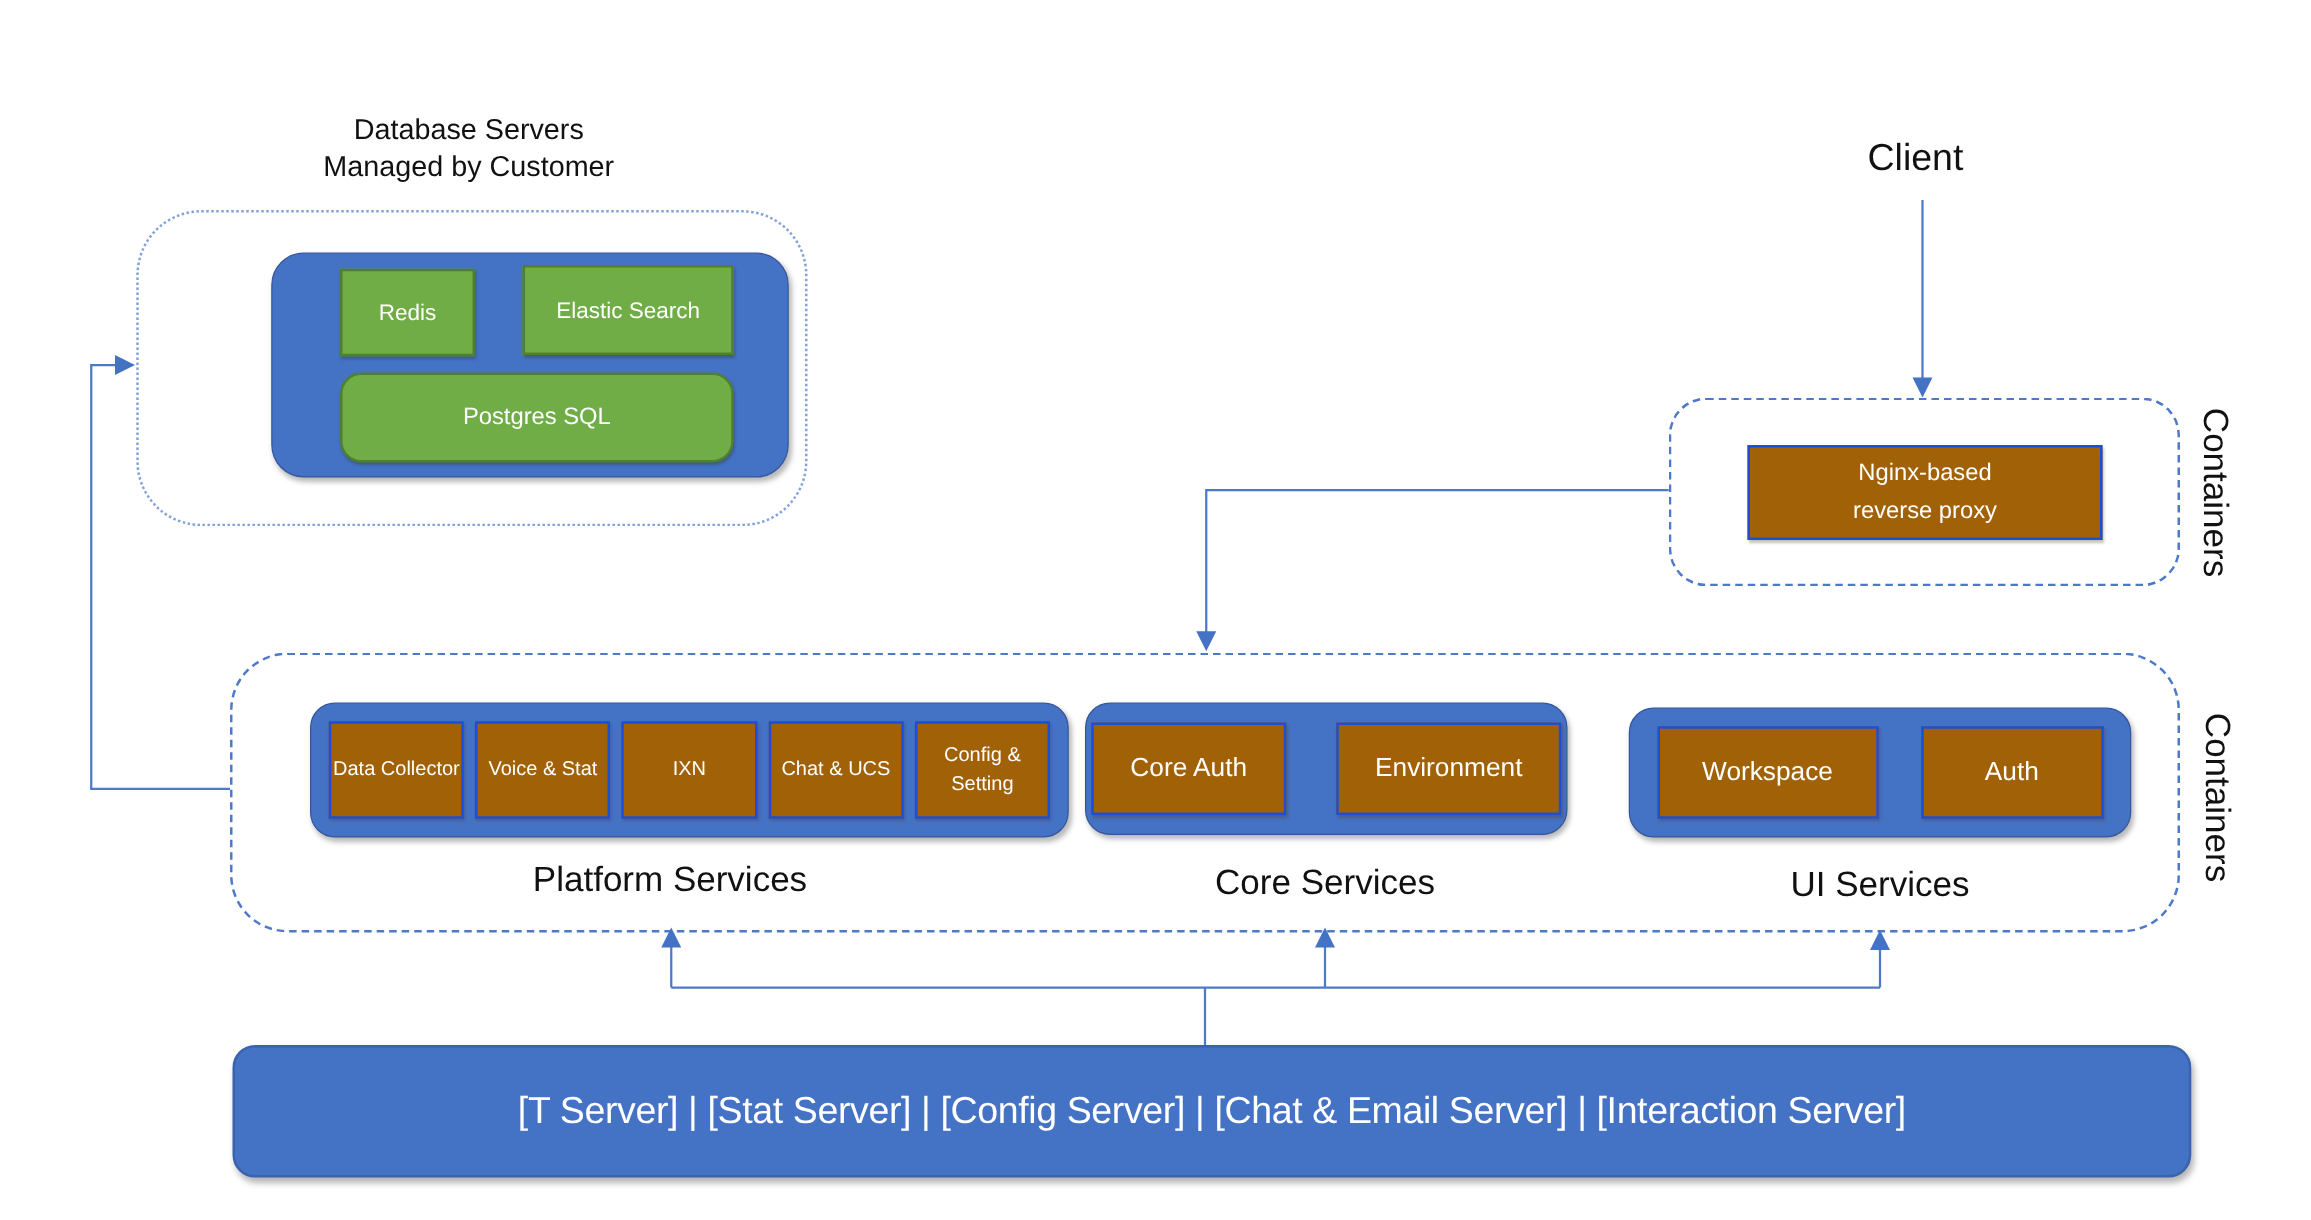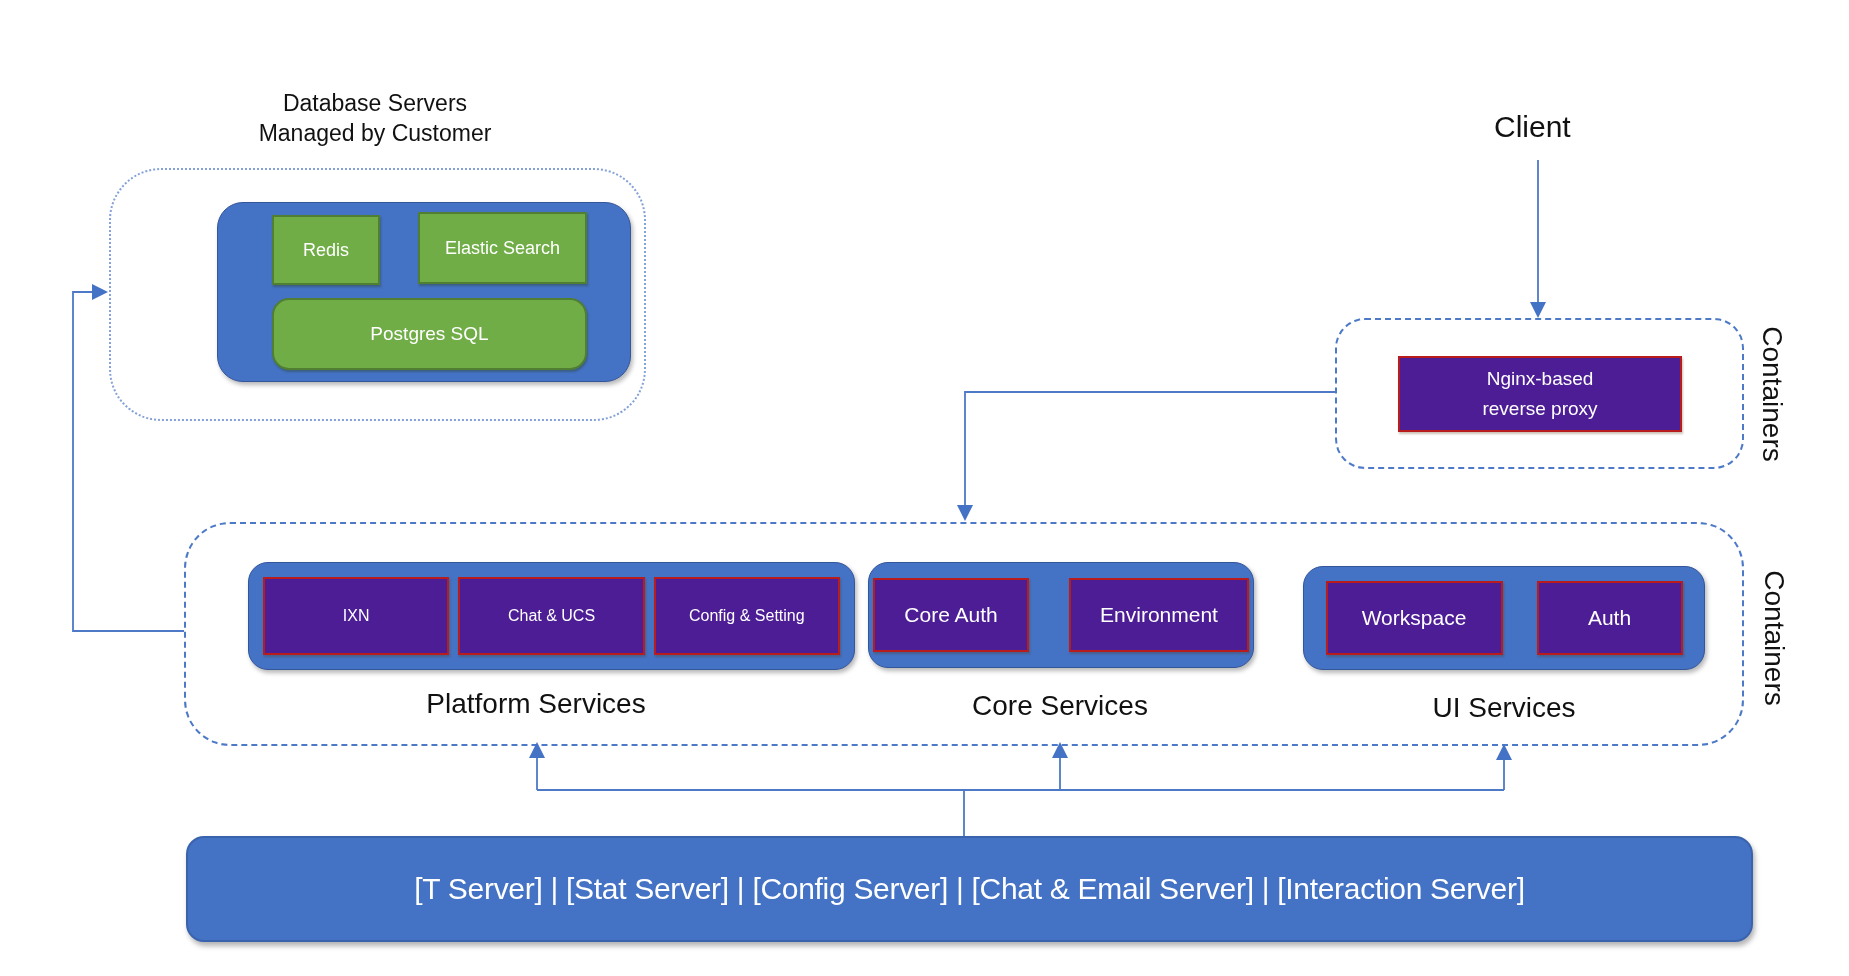--- a/index.html
+++ b/index.html
@@ -20,21 +20,21 @@
   .blue-box{
     background:#4472c4;border:1.5px solid #34569b;border-radius:20px;
     box-shadow:2px 3px 4px rgba(70,70,70,.38);z-index:2;
   }
   .green-chip{
     position:absolute;background:#70ad47;border:2px solid #507e32;
     display:flex;align-items:center;justify-content:center;
     color:#fff;font-size:18px;box-shadow:1px 2px 2px rgba(40,60,20,.35);
   }
   .orange-chip{
-    background:#4c1d95;border:2px solid #b91c1c;
+    background:#a16207;border:2px solid #1d4ed8;
     display:flex;align-items:center;justify-content:center;text-align:center;
     color:#fff;box-shadow:1px 2px 2px rgba(90,50,10,.3);
   }
   .svc-box{display:flex;align-items:center;z-index:2;position:absolute;}
   .platform-chips{gap:9px;padding:0 14px;}
   .platform-chips .orange-chip{flex:1;height:74px;font-size:16px;line-height:1.45;}
   .big-chip{font-size:21px;}
 
   
   .title{white-space:pre-line;text-align:center;font-size:23px;line-height:30px;color:#111;z-index:3;}
@@ -102,20 +102,26 @@
     <span>Nginx-based
 reverse proxy</span>
   </div>
   <div class="abs vertical-label" style="left:1687px;top:378px;">Containers</div>
 
   <div class="abs dashed-group" style="left:184px;top:522px;width:1556px;height:220px;border-radius:46px;"></div>
   <div class="abs vertical-label" style="left:1689px;top:622px;">Containers</div>
 
   <div class="abs blue-box svc-box platform-chips" style="left:248px;top:562px;width:577px;height:106px;">
     <div class="orange-chip">
+      <span>Data Collector</span>
+    </div>
+    <div class="orange-chip">
+      <span>Voice &amp; Stat</span>
+    </div>
+    <div class="orange-chip">
       <span>IXN</span>
     </div>
     <div class="orange-chip">
       <span>Chat &amp; UCS</span>
     </div>
     <div class="orange-chip">
       <span>Config &amp; Setting</span>
     </div>
   </div>
   <div class="abs svc-label" style="left:346px;top:688px;width:380px;">Platform Services</div>

